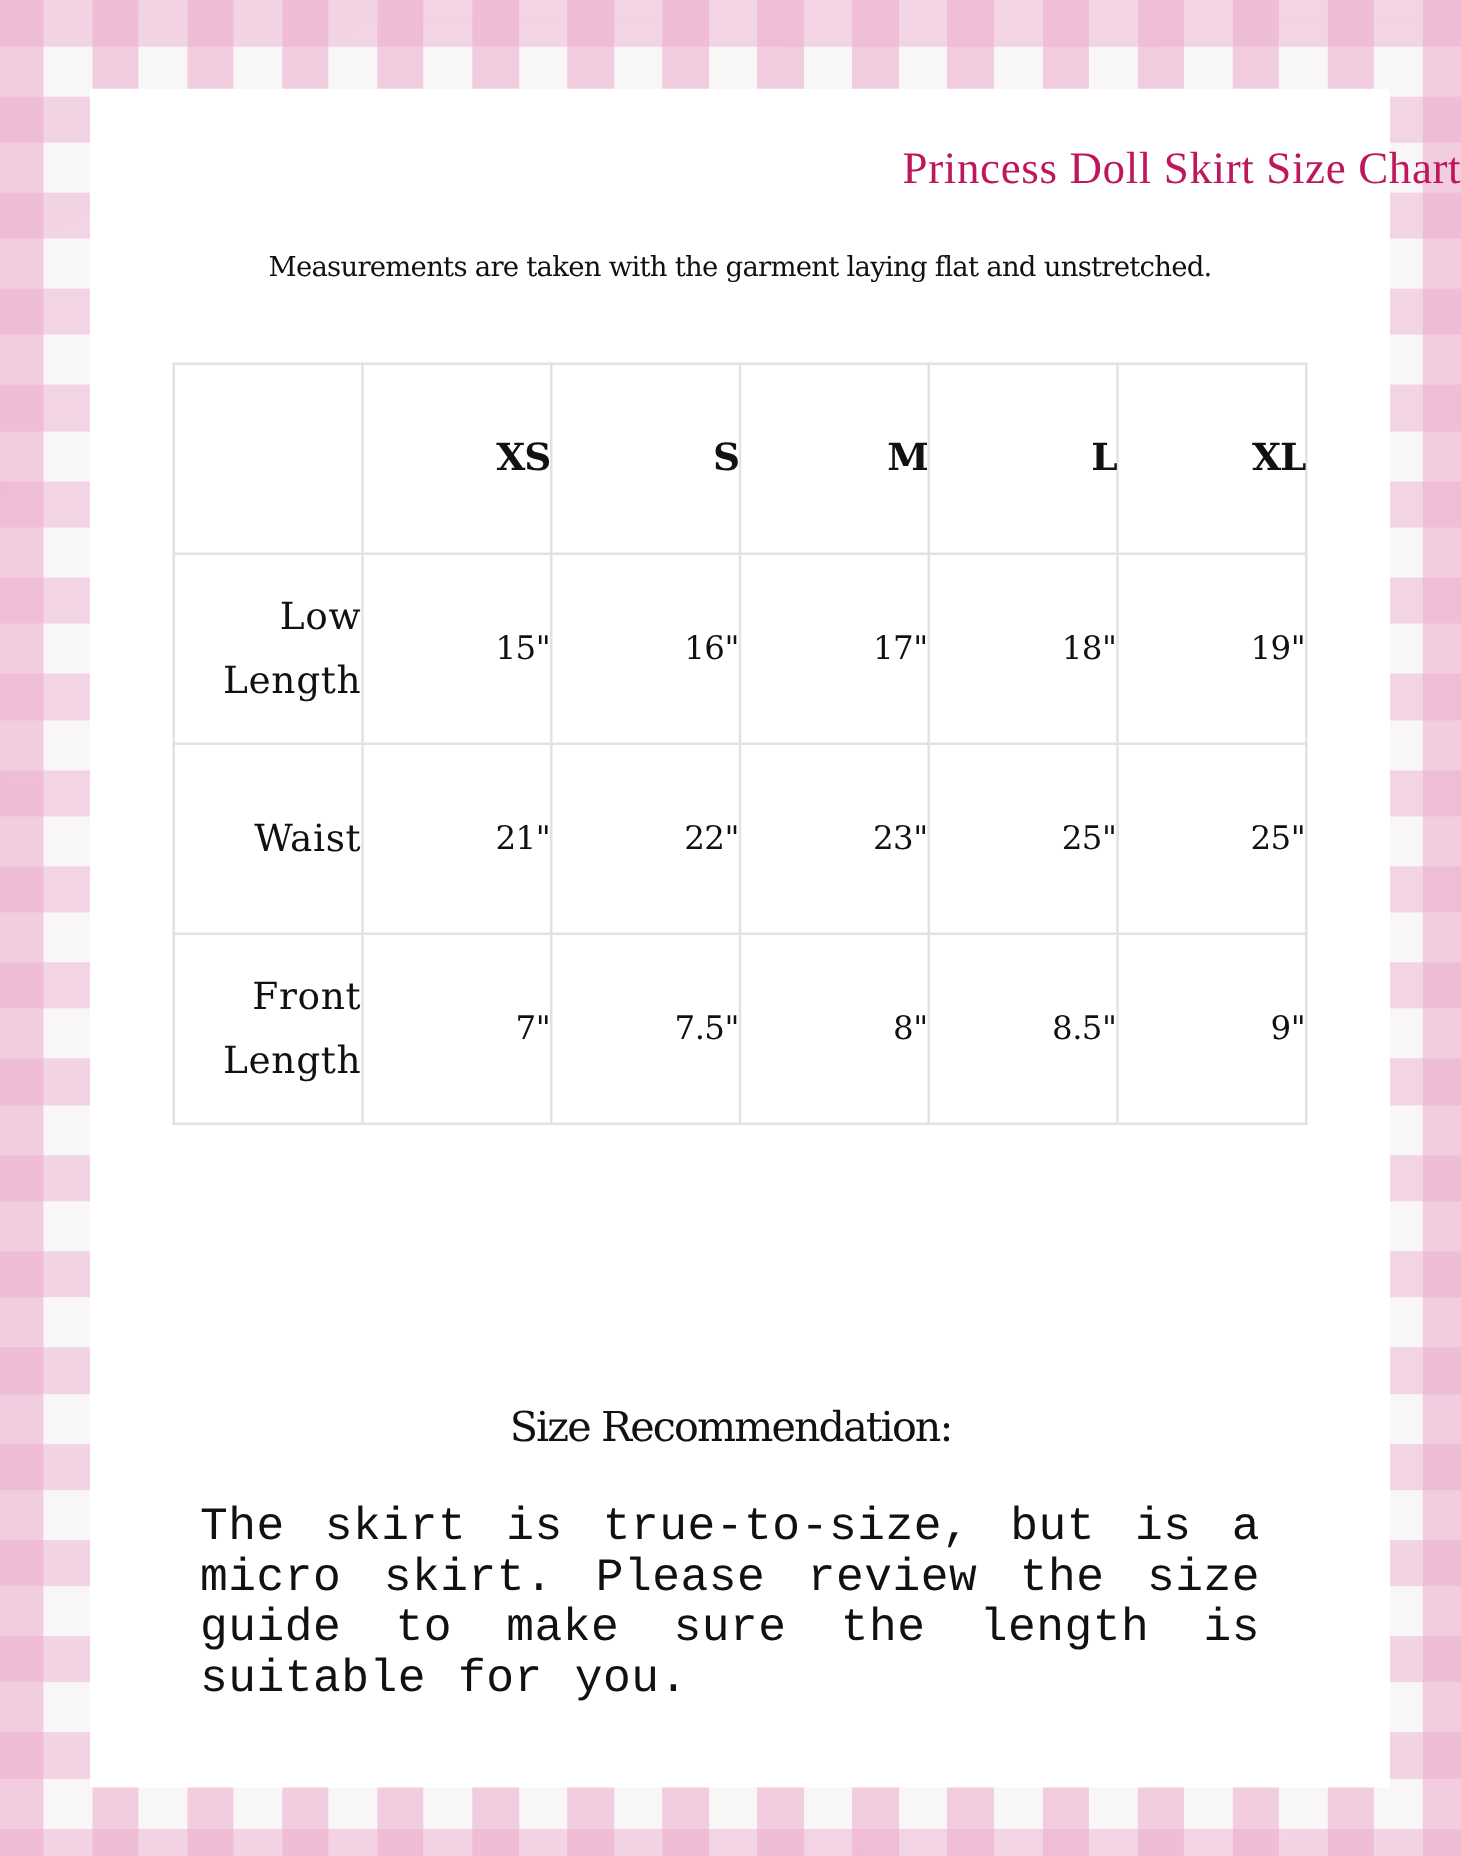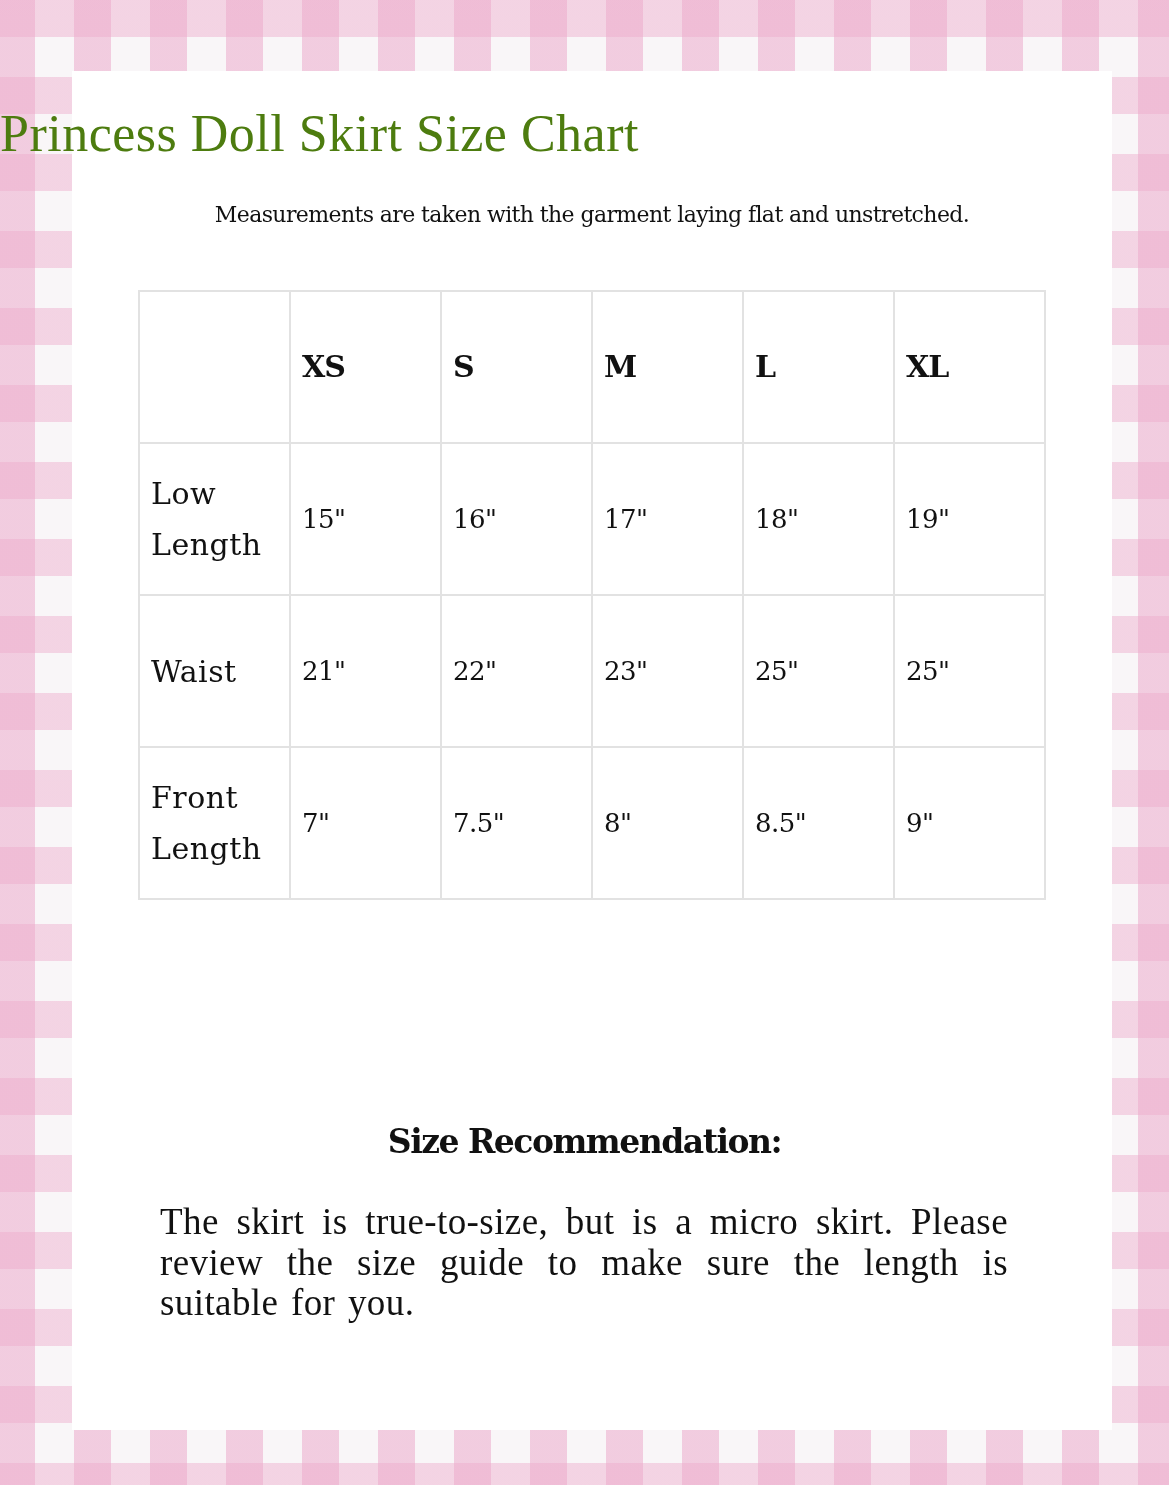--- a/index.html
+++ b/index.html
@@ -30,26 +30,26 @@
       top: 71px;
       width: 1040px;
       height: 1359px;
       background: #ffffff;
     }
     .title {
       position: absolute;
       left: 0;
       top: 104px;
       width: 1169px;
-      text-align: left;
+      text-align: right;
       font-family: "Liberation Serif", "DejaVu Serif", serif;
-      font-size: 52px;
+      font-size: 36px;
       line-height: 60px;
       letter-spacing: 0.5px;
-      color: #4d7c0f;
+      color: #be185d;
       margin: 0;
       font-weight: normal;
     }
     .subtitle {
       position: absolute;
       left: 0;
       top: 198px;
       width: 1184px;
       text-align: center;
       font-family: "DejaVu Serif", serif;
@@ -64,21 +64,21 @@
       left: 138px;
       top: 290px;
       width: 908px;
       border-collapse: collapse;
       table-layout: fixed;
     }
     table.size-table td, table.size-table th {
       border: 2px solid #e2e2e2;
       height: 150px;
       padding: 0 0 0 11px;
-      text-align: left;
+      text-align: right;
       vertical-align: middle;
       font-family: "DejaVu Serif", serif;
       font-size: 26px;
       line-height: 50px;
       font-weight: normal;
       color: #111;
     }
     table.size-table th.size-head {
       font-weight: bold;
       font-size: 30px;
@@ -94,35 +94,35 @@
       font-size: 26px;
       letter-spacing: -0.5px;
     }
     .rec-heading {
       position: absolute;
       left: 0;
       top: 1118px;
       width: 1169px;
       text-align: center;
       font-family: "DejaVu Serif", serif;
-      font-weight: bold;
+      font-weight: normal;
       font-size: 33px;
       line-height: 48px;
       letter-spacing: -1.5px;
       color: #111;
       margin: 0;
     }
     .rec-body {
       position: absolute;
       left: 160px;
       top: 1202px;
       width: 848px;
       text-align: justify;
       text-align-last: left;
-      font-family: Liberation Serif, serif;
+      font-family: Liberation Mono, monospace;
       font-size: 37px;
       line-height: 40.5px;
       letter-spacing: 0.4px;
       word-spacing: 3px;
       color: #111;
       margin: 0;
     }
   </style>
 </head>
 <body>

